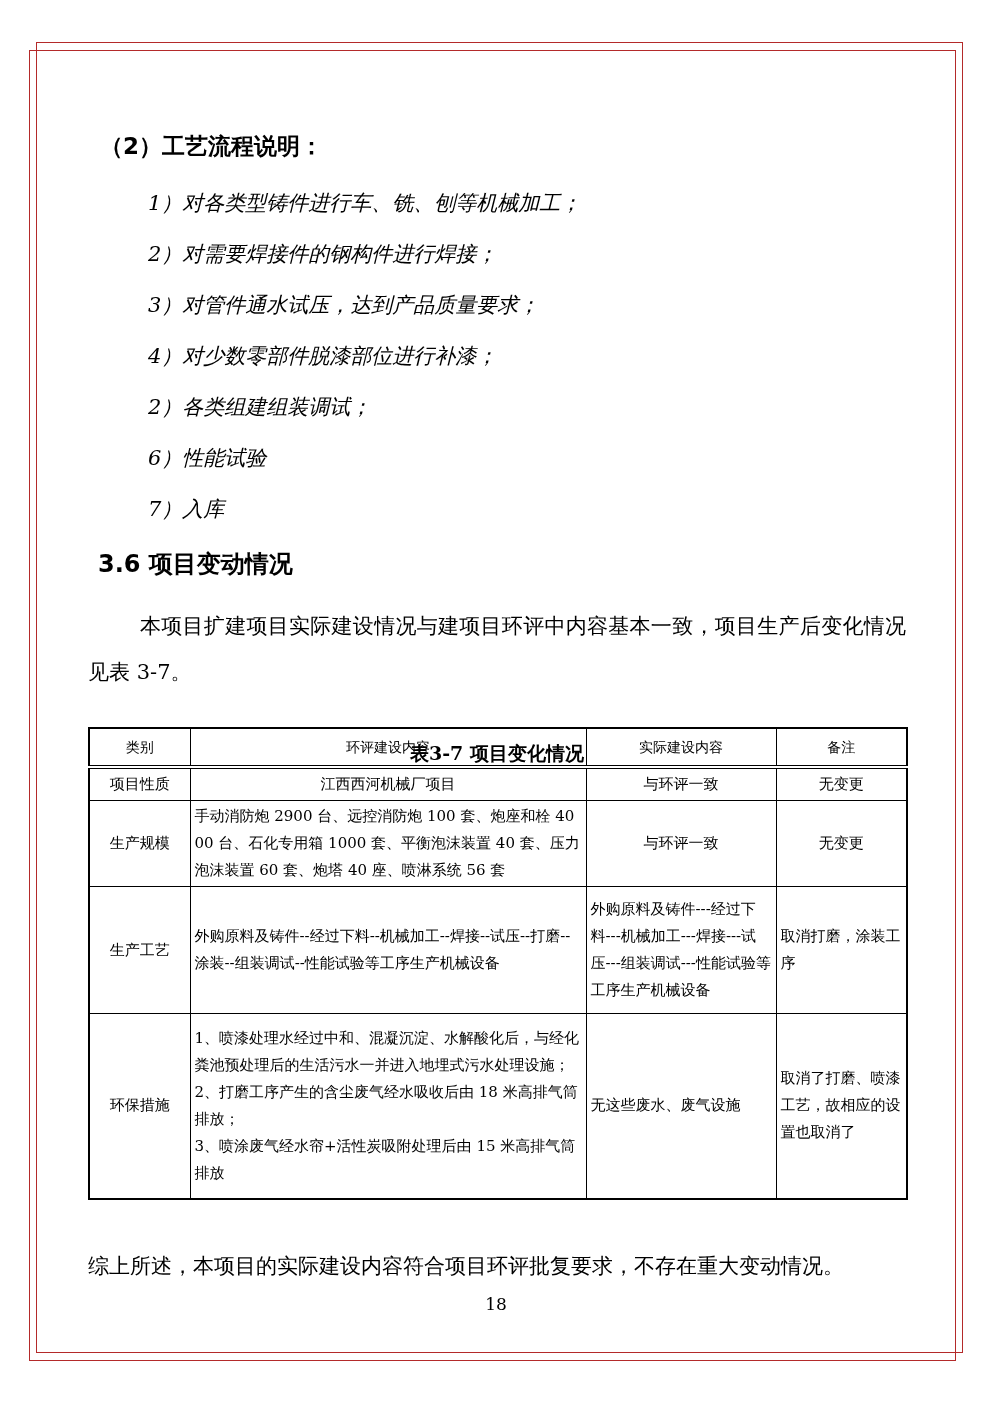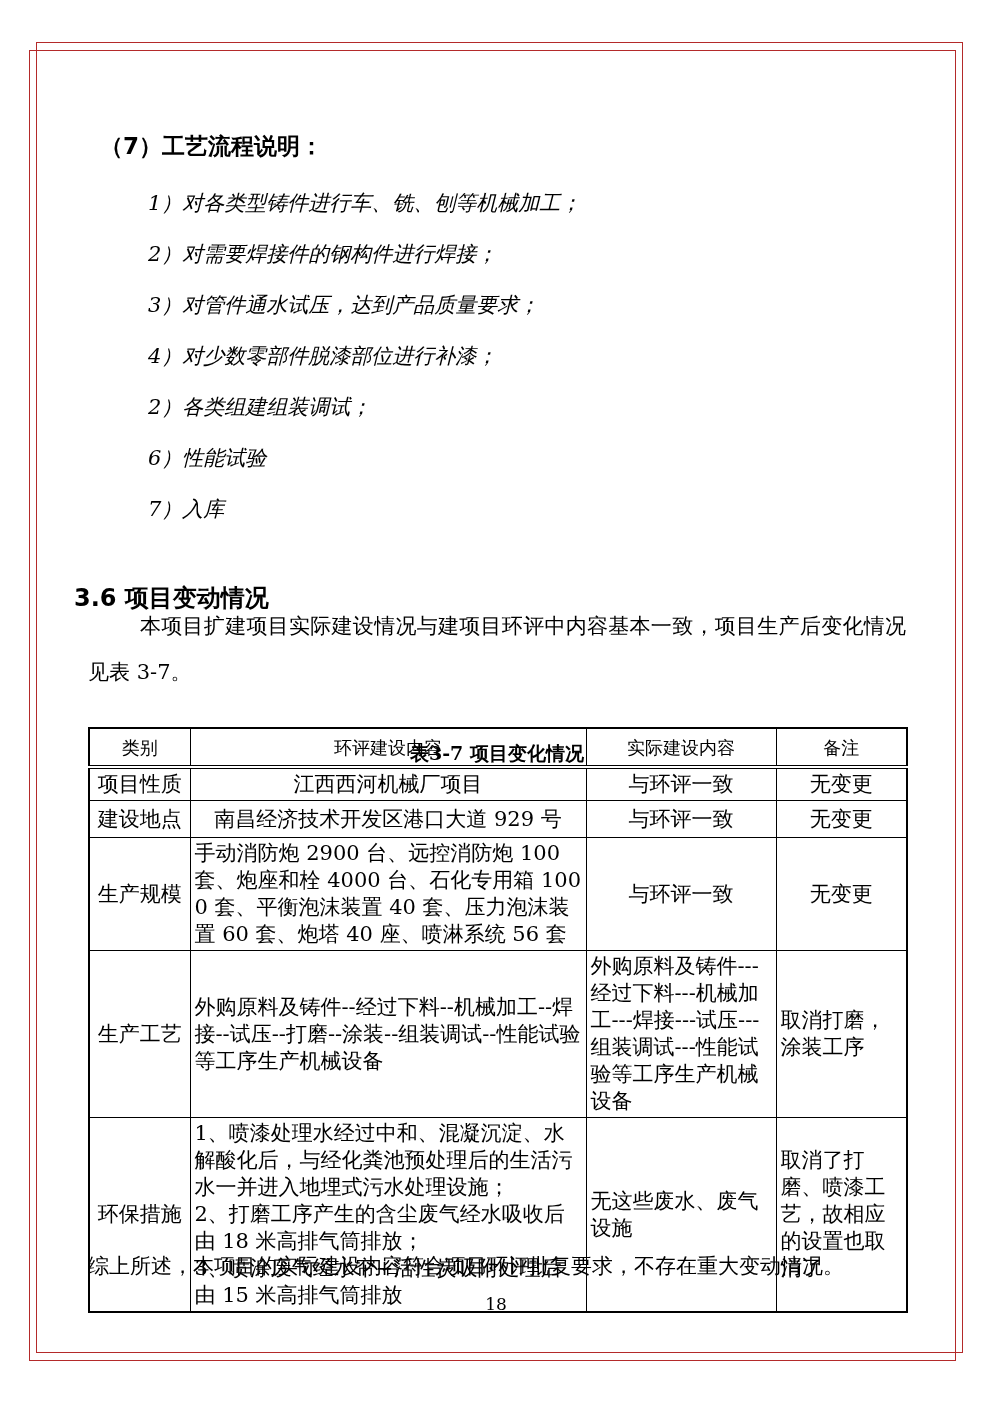--- a/index.html
+++ b/index.html
@@ -15,24 +15,23 @@
 
   .h-process{
     position:absolute;left:100px;top:131px;
     font-size:23px;font-weight:bold;white-space:nowrap;
     font-family:"DejaVu Sans","Liberation Sans",sans-serif;
   }
   .steps{position:absolute;left:148px;top:178px;width:760px;font-style:italic;}
   .step{font-size:21px;line-height:51px;white-space:nowrap;}
 
   .h-change{
-    position:absolute;left:74px;top:548px;
+    position:absolute;left:98px;top:548px;
     font-size:24px;font-weight:bold;white-space:nowrap;
     font-family:"DejaVu Sans","Liberation Sans",sans-serif;
-    margin-top:34px;
   }
   .para{
     position:absolute;left:88px;top:603px;width:818px;
     font-size:21px;line-height:46px;
     text-align:justify;text-justify:inter-character;
     text-indent:52px;word-break:break-all;
   }
 
   .tbl-title{
     position:absolute;left:88px;top:701px;width:818px;
@@ -40,27 +39,27 @@
   }
 
   table.chg{
     position:absolute;left:88px;top:727px;
     width:818px;table-layout:fixed;
     border-collapse:collapse;
     border:2.5px solid #000;
   }
   table.chg th, table.chg td{
     border:1.5px solid #000;
-    font-size:21px;line-height:27px;
+    font-size:15px;line-height:27px;
     font-weight:normal;
     padding:2px 4px;
     word-break:break-all;
     vertical-align:middle;
   }
-  table.chg thead th{border-bottom:4px double #000;font-size:18px;height:32px;}
+  table.chg thead th{border-bottom:4px double #000;font-size:14px;height:32px;}
   .c{text-align:center;}
   .l{text-align:left;}
   .vtop{vertical-align:top;}
   .h-r1{height:33px;}
   .h-r2{height:37px;}
   .h-r3{height:78px;}
   .h-r4{height:127px;}
   .h-r5{height:185px;}
 
   .conclusion{
@@ -72,21 +71,21 @@
     position:absolute;left:0;top:1294px;width:992px;
     text-align:center;font-size:17px;
   }
 </style>
 </head>
 <body>
 
 <div class="frame frame-a"></div>
 <div class="frame frame-b"></div>
 
-<div class="h-process">（7）工艺流程说明：</div>
+<div class="h-process">（2）工艺流程说明：</div>
 
 <div class="steps">
   <div class="step">1）对各类型铸件进行车、铣、刨等机械加工；</div>
   <div class="step">2）对需要焊接件的钢构件进行焊接；</div>
   <div class="step">3）对管件通水试压，达到产品质量要求；</div>
   <div class="step">4）对少数零部件脱漆部位进行补漆；</div>
   <div class="step">2）各类组建组装调试；</div>
   <div class="step">6）性能试验</div>
   <div class="step">7）入库</div>
 </div>
@@ -112,26 +111,20 @@
       <th class="c">备注</th>
     </tr>
   </thead>
   <tbody>
     <tr class="h-r1">
       <td class="c">项目性质</td>
       <td class="c">江西西河机械厂项目</td>
       <td class="c">与环评一致</td>
       <td class="c">无变更</td>
     </tr>
-    <tr class="h-r2">
-      <td class="c">建设地点</td>
-      <td class="c">南昌经济技术开发区港口大道 929 号</td>
-      <td class="c">与环评一致</td>
-      <td class="c">无变更</td>
-    </tr>
     <tr class="h-r3">
       <td class="c">生产规模</td>
       <td class="l">手动消防炮 2900 台、远控消防炮 100 套、炮座和栓 4000 台、石化专用箱 1000 套、平衡泡沫装置 40 套、压力泡沫装置 60 套、炮塔 40 座、喷淋系统 56 套</td>
       <td class="c">与环评一致</td>
       <td class="c">无变更</td>
     </tr>
     <tr class="h-r4">
       <td class="c">生产工艺</td>
       <td class="l">外购原料及铸件--经过下料--机械加工--焊接--试压--打磨--涂装--组装调试--性能试验等工序生产机械设备</td>
       <td class="l">外购原料及铸件---经过下料---机械加工---焊接---试压---组装调试---性能试验等工序生产机械设备</td>

